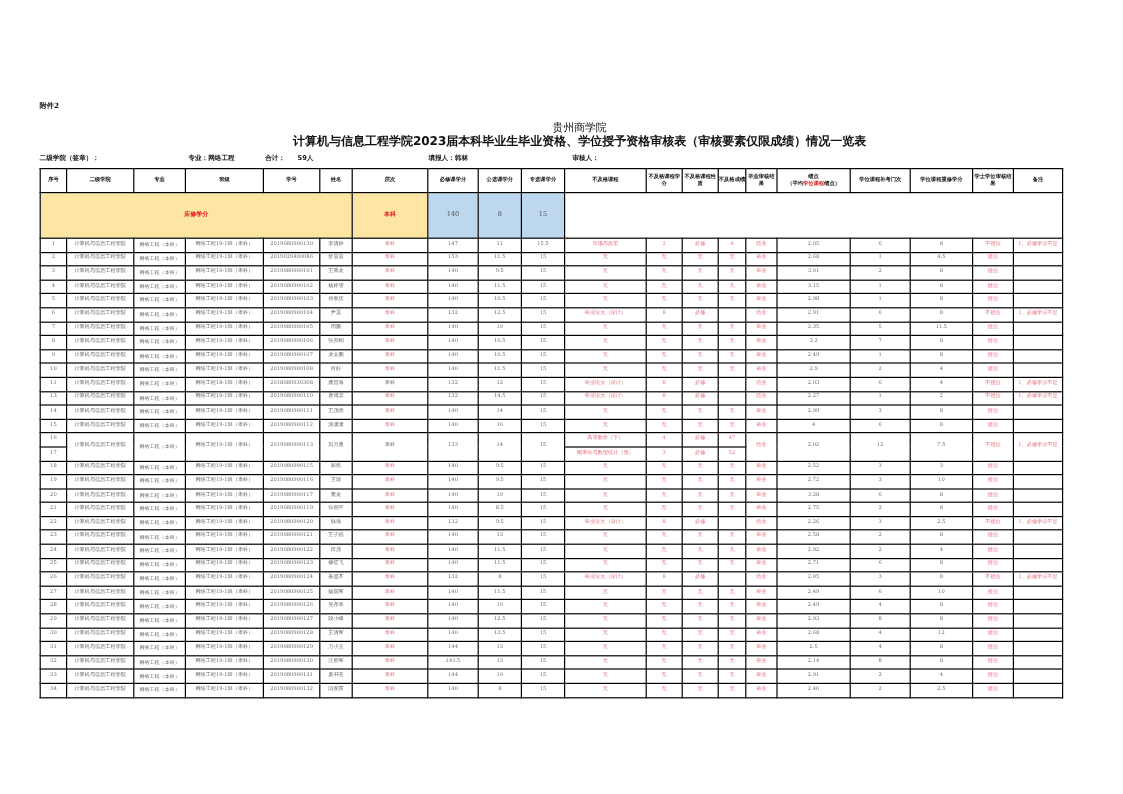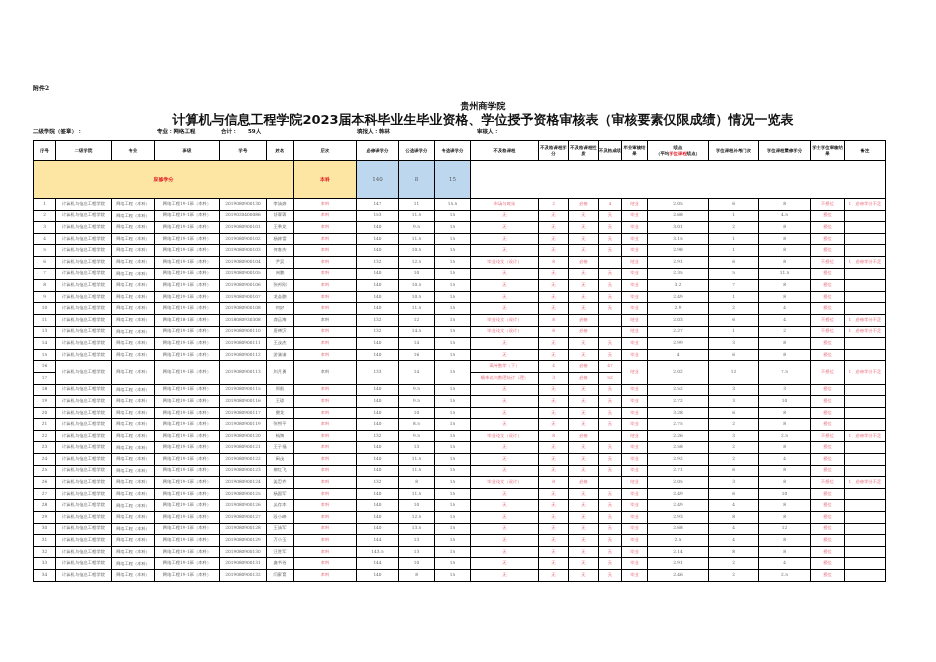--- a/index.html
+++ b/index.html
@@ -1,20 +1,20 @@
 <!DOCTYPE html>
 <html><head>
 <meta charset="utf-8">
 <style>
   html,body{margin:0;padding:0;background:#fff;}
   body{width:936px;height:662px;position:relative;overflow:hidden;font-family:"DejaVu Serif",serif;color:#111;}
   .attach{position:absolute;left:33px;top:84px;font-size:6px;font-weight:bold;}
-  .title1{position:absolute;left:0;width:936px;top:100px;text-align:center;font-size:9px;font-weight:bold;font-family:"DejaVu Sans",sans-serif;}
+  .title1{position:absolute;left:0;width:936px;top:100px;text-align:center;font-size:9px;font-weight:normal;font-family:"DejaVu Sans",sans-serif;}
   .title1 span{position:relative;left:15px;}
-  .title2{position:absolute;left:0;width:936px;top:111px;text-align:center;font-size:13px;font-weight:bold;font-family:"DejaVu Sans",sans-serif;}
+  .title2{position:absolute;left:0;width:936px;top:111px;text-align:center;font-size:10px;font-weight:bold;font-family:"DejaVu Sans",sans-serif;}
   .title2 span{position:relative;left:15px;}
   .meta{position:absolute;top:128px;font-size:5.5px;font-weight:bold;font-family:"DejaVu Sans",sans-serif;white-space:nowrap;}
   table{position:absolute;left:33px;top:140px;border-collapse:collapse;table-layout:fixed;width:852px;}
   td,th{border:0.7px solid #000;font-size:4.3px;text-align:center;vertical-align:middle;padding:0;overflow:hidden;white-space:nowrap;line-height:1.15;}
   th{height:19px;font-weight:bold;font-family:"DejaVu Sans",sans-serif;font-size:4.4px;white-space:normal;}
   tr.req td{height:37px;}
   tr.req .lbl{background:#fde6a3;color:#e0141e;font-weight:bold;font-family:"DejaVu Sans",sans-serif;font-size:5px;}
   tr.req .lvl{background:#fde6a3;color:#e0141e;font-weight:bold;font-family:"DejaVu Sans",sans-serif;font-size:5px;}
   tr.req .blue{background:#bdd7ee;color:#555;font-size:5.5px;}
   tr.row td{height:10.6px;color:#666;}

